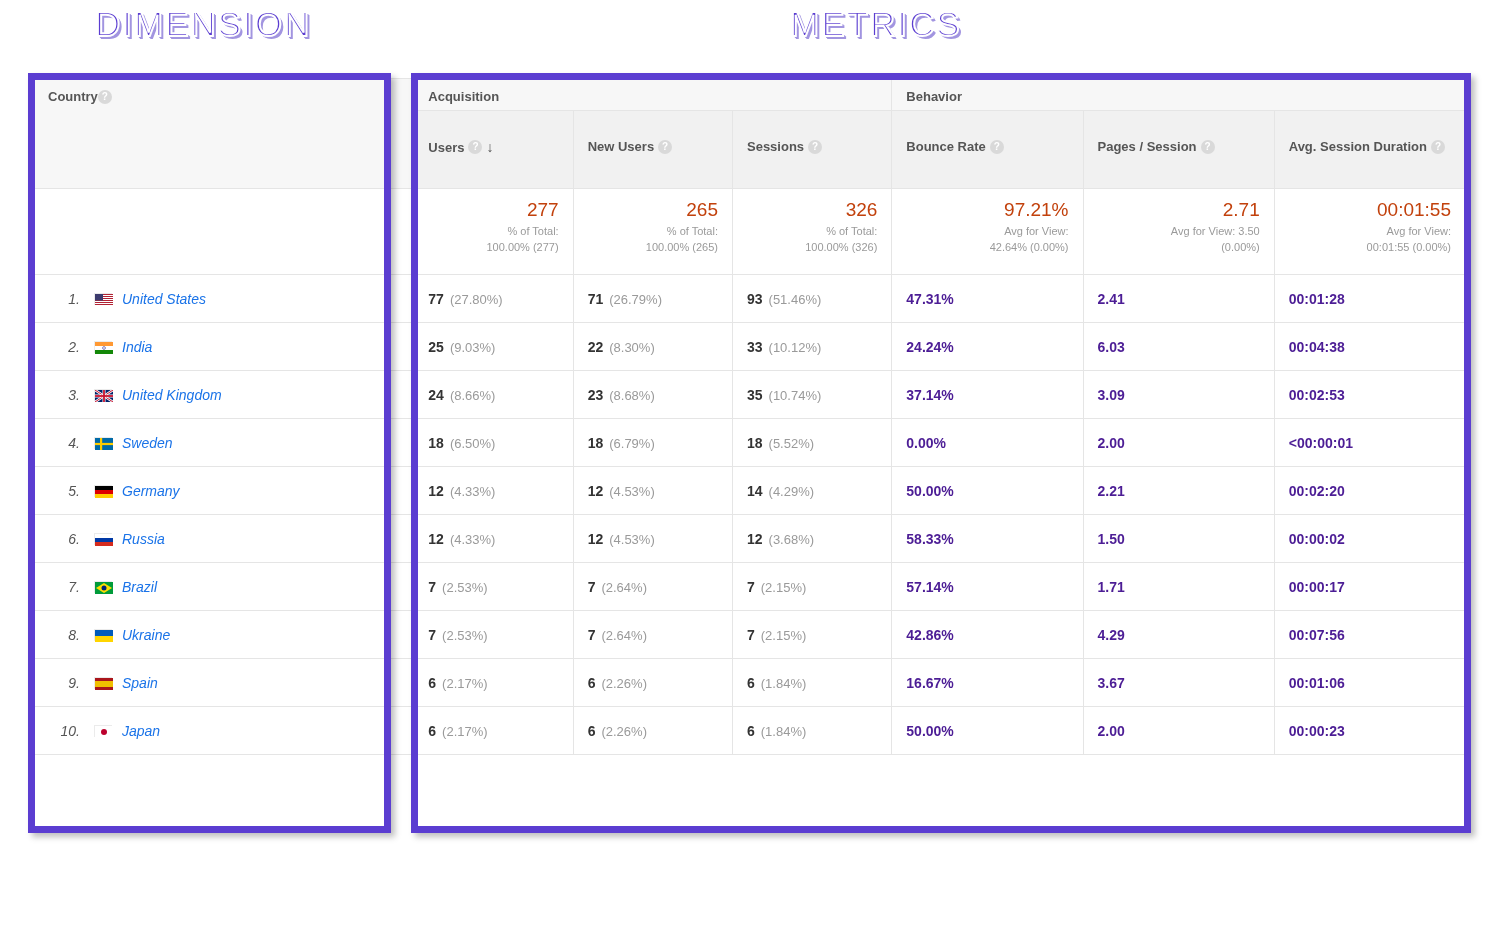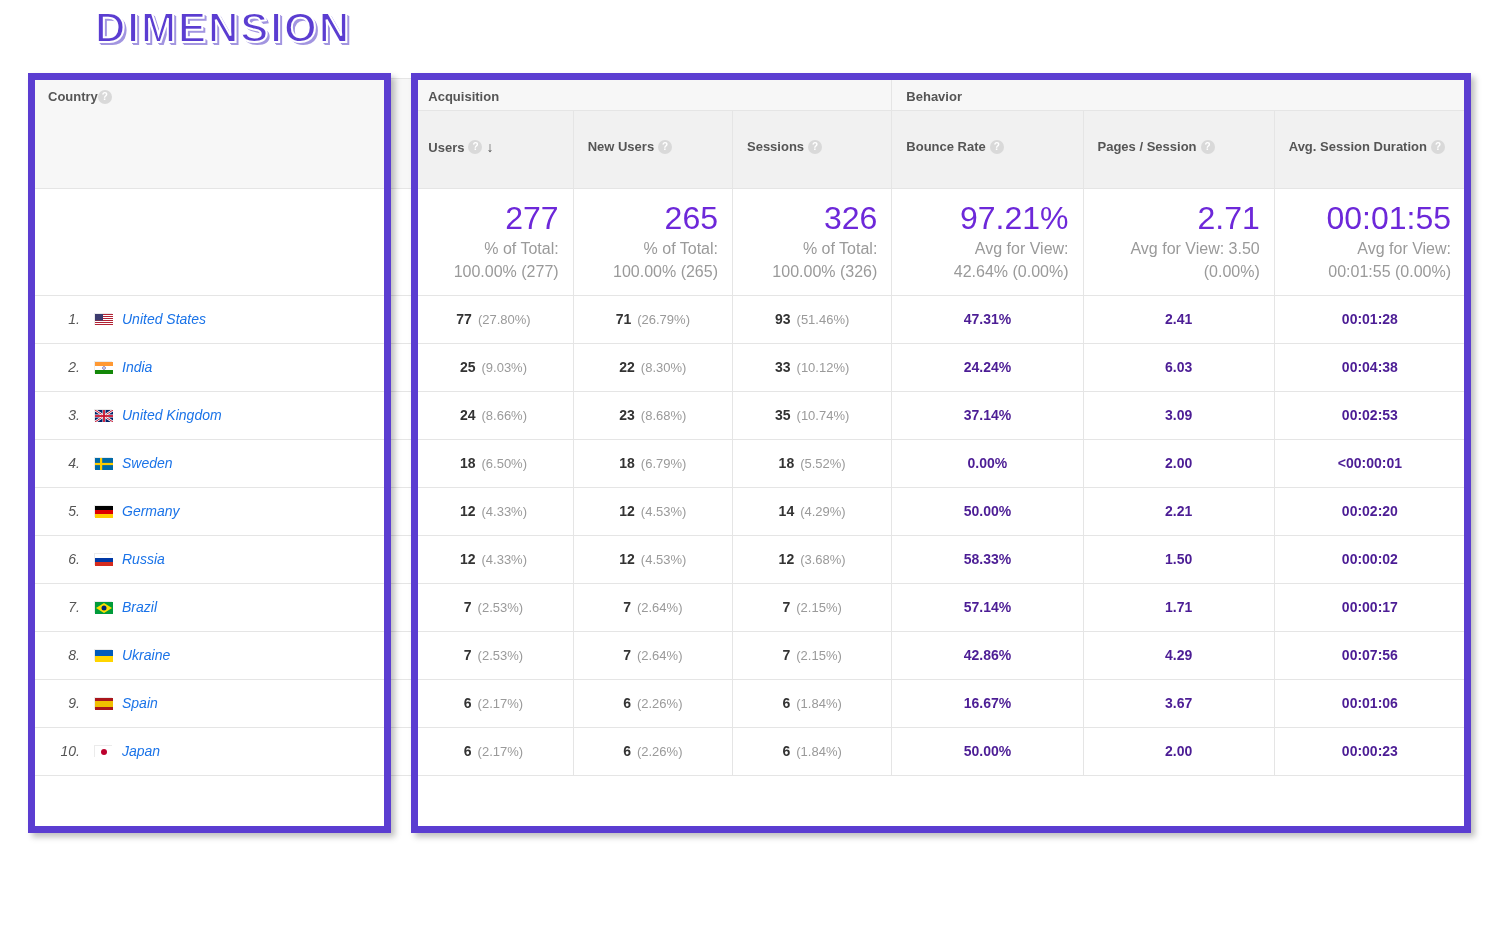--- a/index.html
+++ b/index.html
@@ -12,22 +12,22 @@
     font-family: Arial, Helvetica, sans-serif;
     color: #333;
   }
   .stage { position: relative; width: 1500px; height: 951px; }
 
   
   .annot {
     position: absolute;
     top: 4px;
     font-family: Impact, "Arial Black", sans-serif;
-    font-weight: 700;
-    font-size: 42px;
+    font-weight: 400;
+    font-size: 35px;
     letter-spacing: 2px;
     color: #5b3dd1;
     -webkit-text-stroke: 2px #fff;
     text-shadow:
       2px 2px 0 #a295e0,
       3px 3px 0 #a295e0,
       -1px -1px 0 #fff,
       1px -1px 0 #fff,
       -1px 1px 0 #fff,
       1px 1px 0 #fff;
@@ -108,59 +108,60 @@
   .sort-arrow { font-size: 14px; color: #555; }
 
   
   .tot td {
     background: #fff;
     padding: 10px 14px 12px 10px;
     text-align: right;
     vertical-align: top;
     height: 86px;
   }
-  .tot .big { font-size: 32px; color: #6d28d9; display: block; line-height: 1.2; }
-  .tot .sub { font-size: 16px; color: #9a9a9a; display: block; line-height: 1.3; margin-top: 2px; }
+  .tot .big { font-size: 19px; color: #c2410c; display: block; line-height: 1.2; }
+  .tot .sub { font-size: 11px; color: #9a9a9a; display: block; line-height: 1.3; margin-top: 2px; }
   .tot td.dim-blank { background: #fff; }
 
   
   .row td {
     padding: 0 14px;
     height: 48px;
     vertical-align: middle;
     font-size: 14px;
   }
   .row td.dimcell {
     padding-left: 22px;
     color: #333;
     font-style: italic;
   }
   .dimcell .rank { display: inline-block; width: 24px; text-align: right; color: #555; margin-right: 14px; }
   .dimcell .flag { display: inline-block; width: 18px; height: 12px; margin-right: 10px; vertical-align: -1px; border: 1px solid rgba(0,0,0,0.08); }
   .dimcell a { color: #1a73e8; text-decoration: none; }
 
-  .metric { text-align: center; }
+  .metric { text-align: left; }
   .metric .v { font-weight: 700; color: #333; }
   .metric .p { color: #9a9a9a; font-size: 13px; margin-left: 6px; }
   .metric.plain { font-weight: 700; color: #4c1d95; }
 
   
   col.c-dim { width: 358px; }
   col.c-m   { width: 150px; }
   col.c-m2  { width: 180px; }
   col.c-m3  { width: 180px; }
 
   
   .flag svg { display:block; width:18px; height:12px; }
 </style>
 </head>
 <body>
 
 <div class="stage">
   <div class="annot dim">DIMENSION</div>
+  <div class="annot met">METRICS</div>
 
   <div class="table-area">
     <table class="gat">
       <colgroup>
         <col class="c-dim">
           <col class="c-m">
           <col class="c-m">
           <col class="c-m">
         <col class="c-m2">
           <col class="c-m2">

